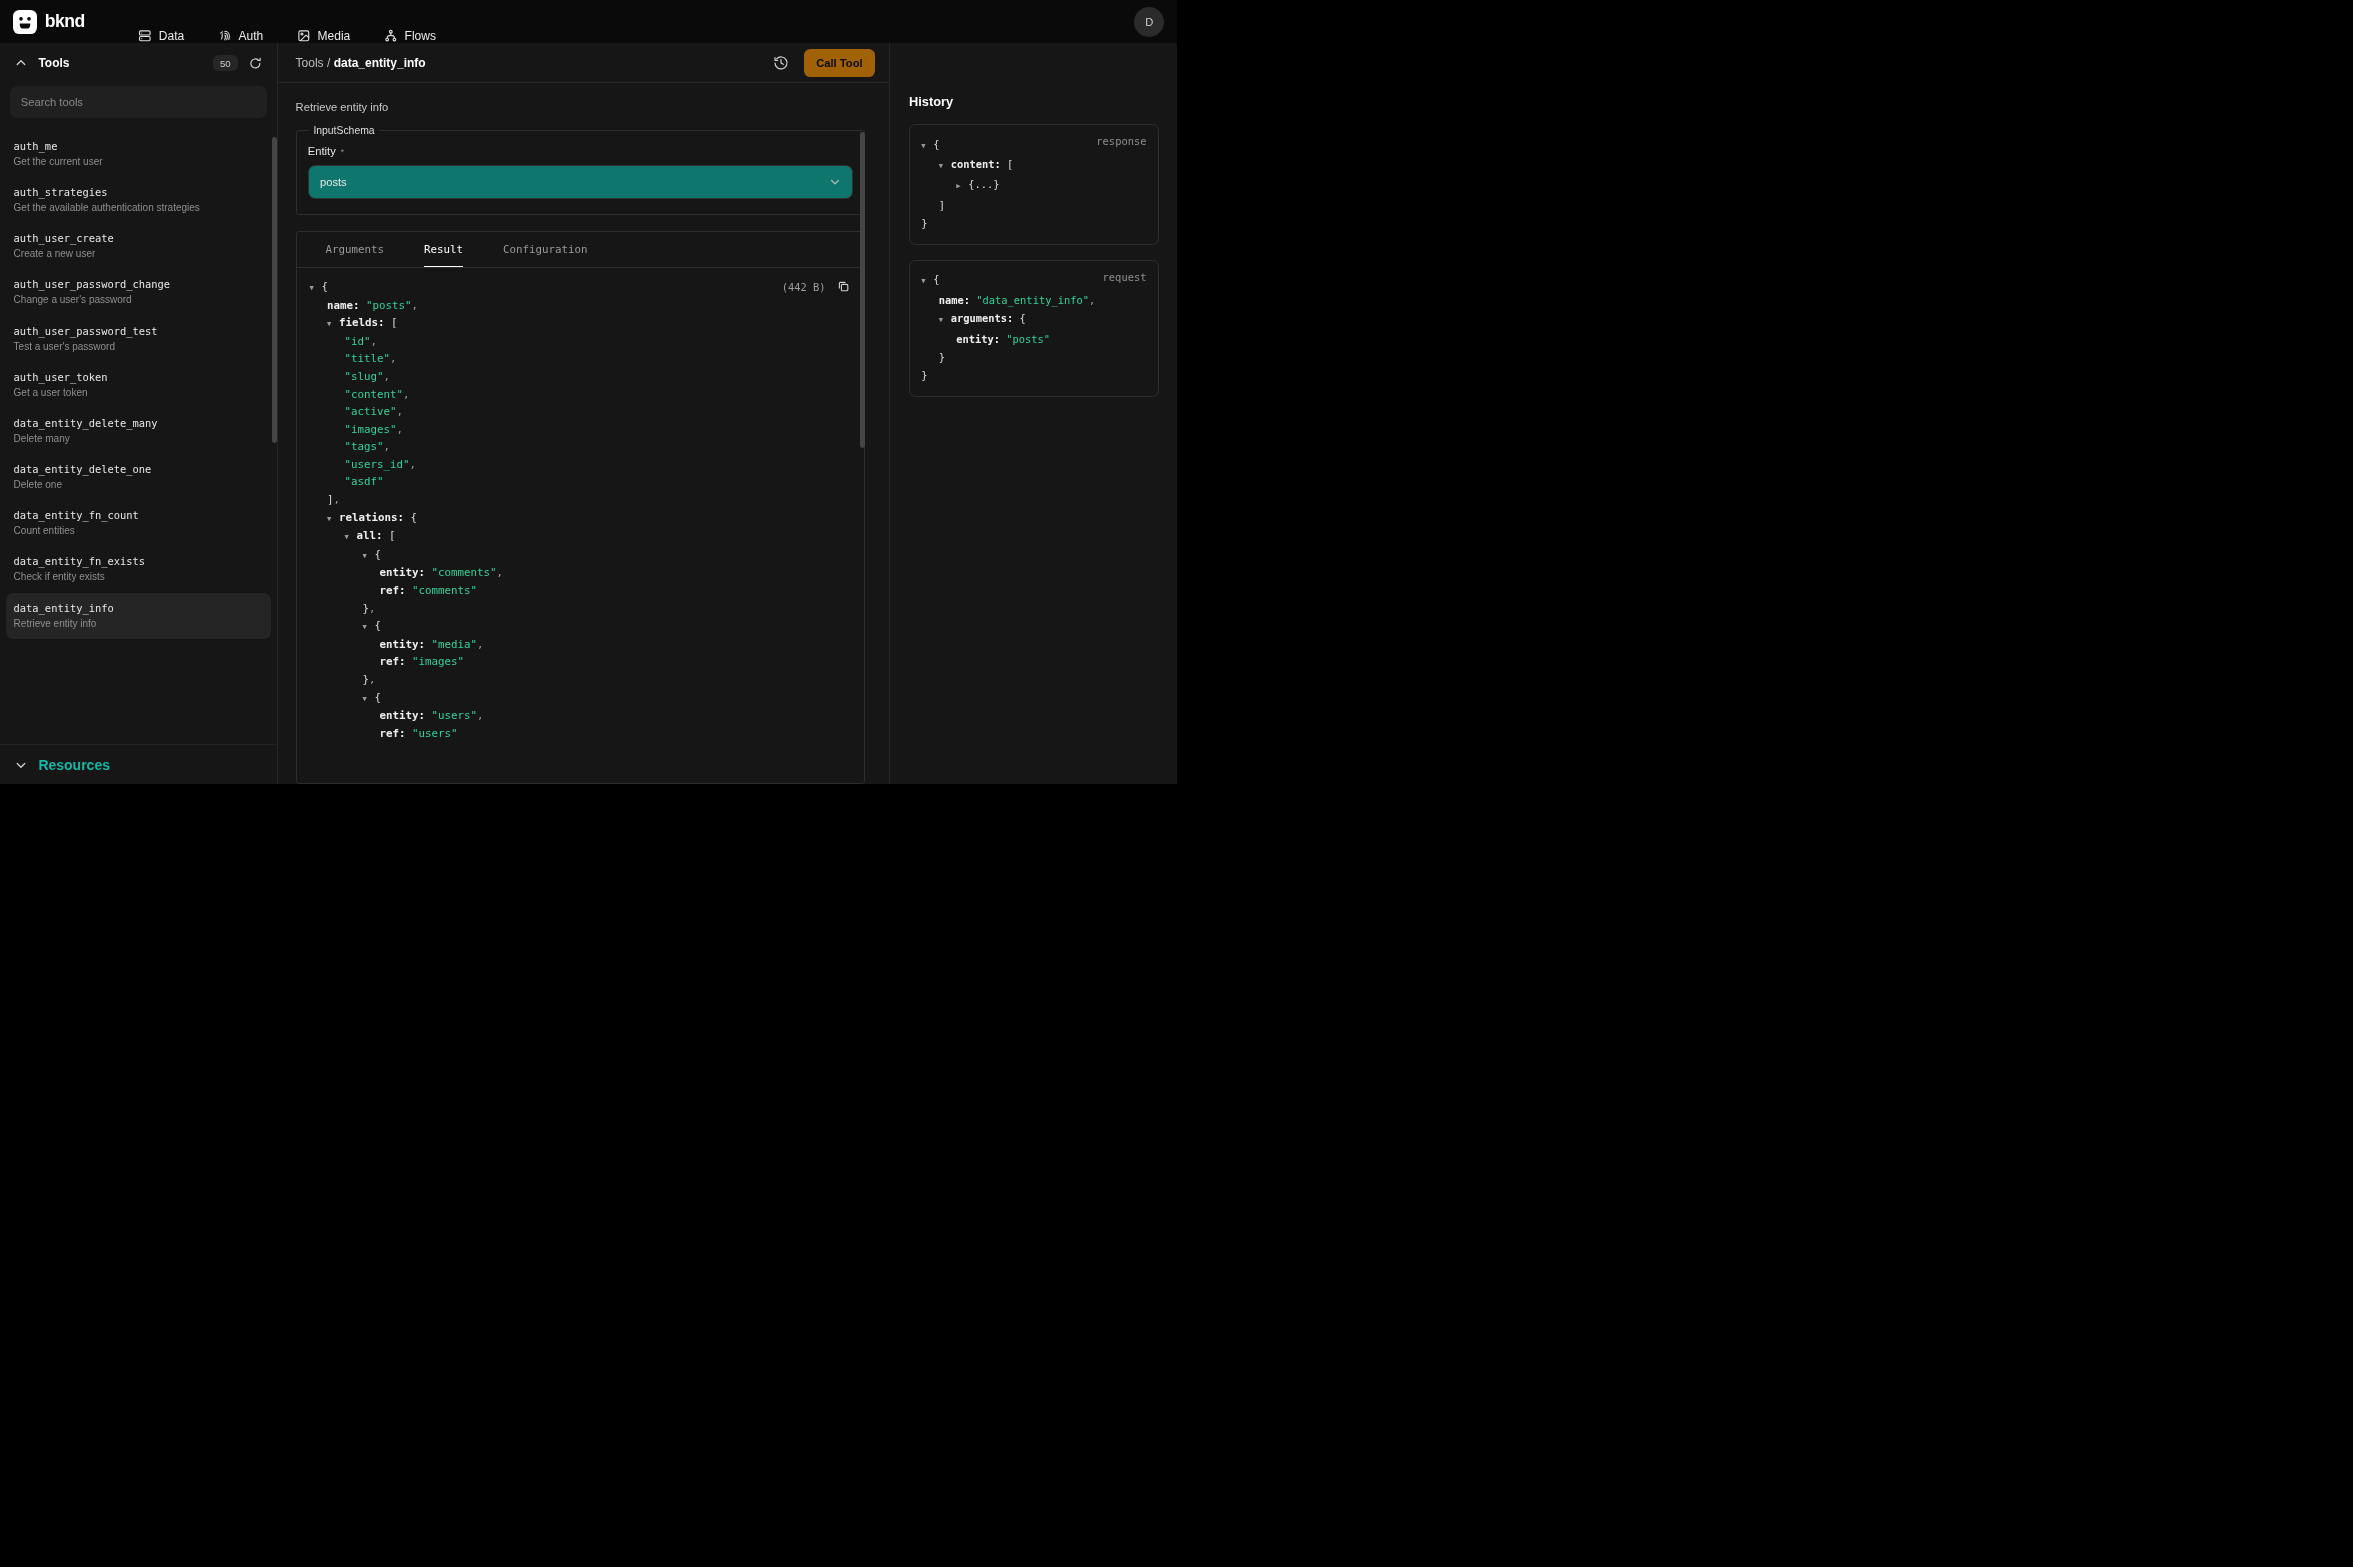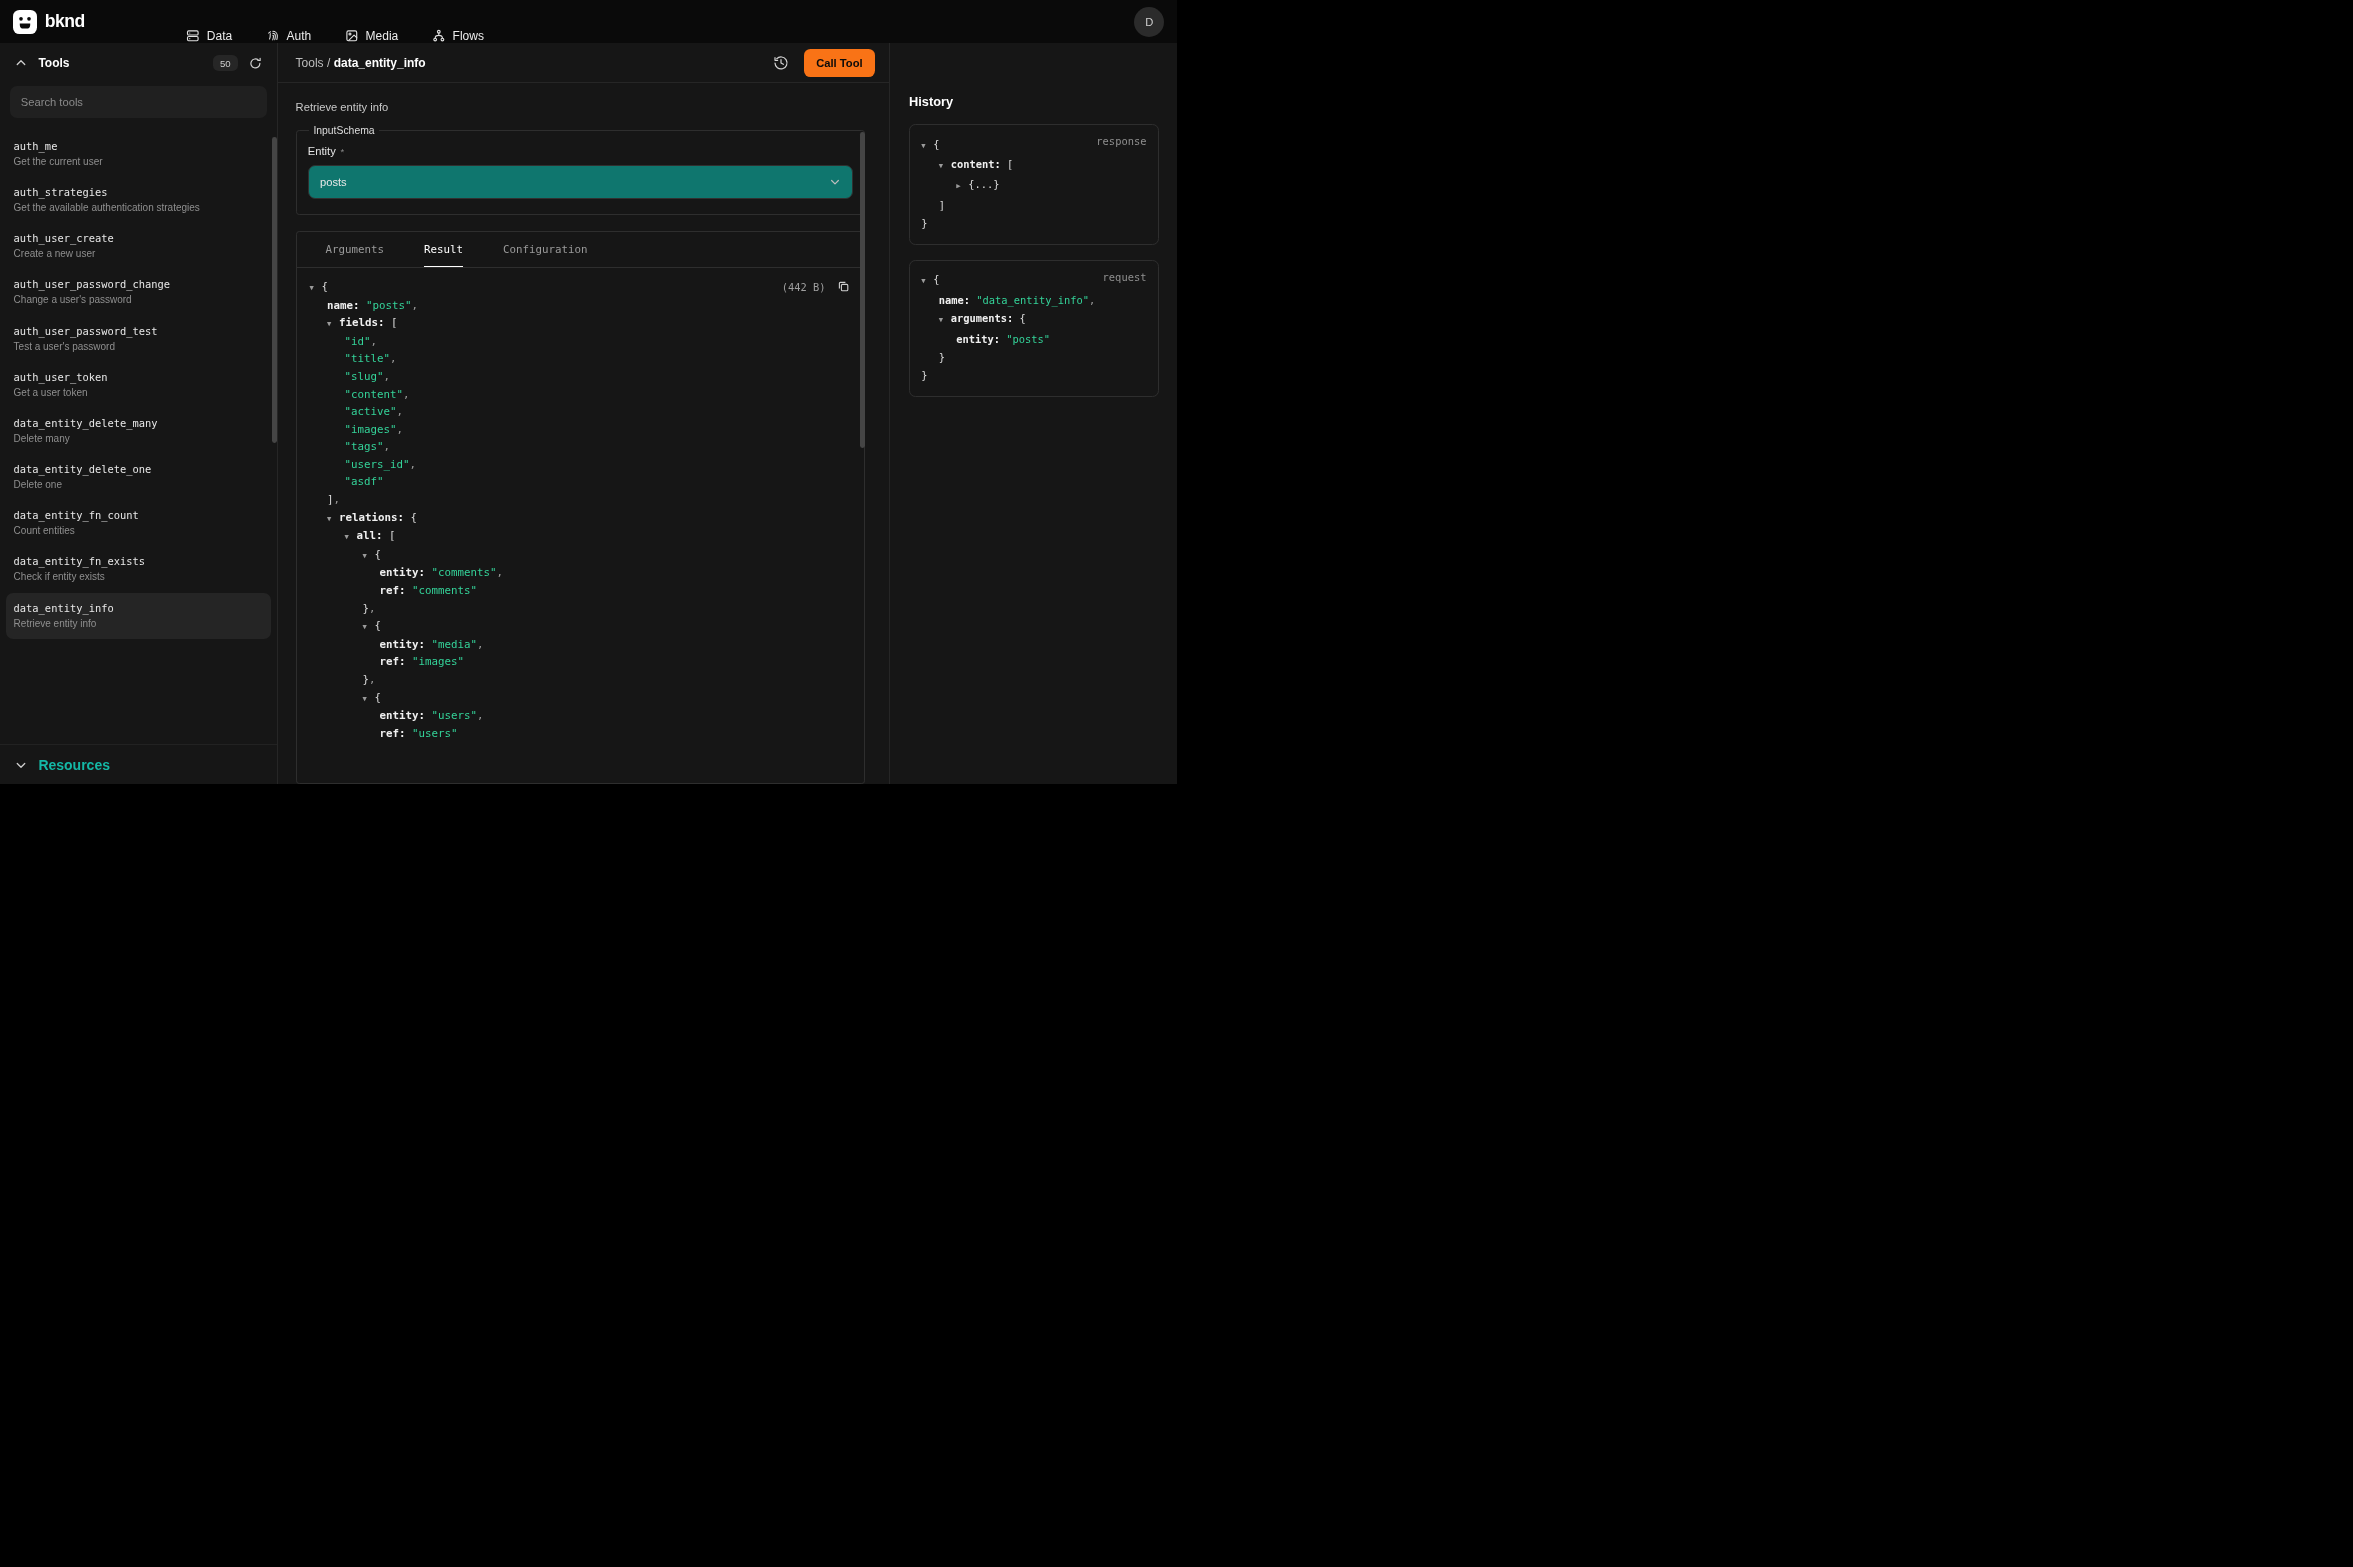--- a/index.html
+++ b/index.html
@@ -3,21 +3,21 @@
 <meta charset="utf-8">
 <style>
   * { margin:0; padding:0; box-sizing:border-box; }
   html,body { background:#000; }
   body { font-family:"Liberation Sans", sans-serif; -webkit-font-smoothing:antialiased; }
 
   .page { width:1177px; height:784px; background:#161616; color:#e5e5e5; overflow:hidden;
           display:flex; flex-direction:column; position:relative; }
 
   
-  .topnav { height:43px; background:#0a0a0a; display:flex; align-items:center; padding:0 12.8px; flex:0 0 auto;gap:48px; }
+  .topnav { height:43px; background:#0a0a0a; display:flex; align-items:center; padding:0 12.8px; flex:0 0 auto; }
   .brand { display:flex; align-items:center; gap:8px; margin-right:42px; }
   .brand-logo { width:24px; height:24px; display:flex; }
   .brand-text { font-size:17.6px; font-weight:700; letter-spacing:-0.5px; color:#fff; }
   .nav-items { display:flex; align-items:center; gap:11.2px; }
   .nav-item { display:flex; align-items:center; gap:7.2px; color:#ececec; font-size:12px;
               padding:6.4px 11.2px; border-radius:6.4px; cursor:pointer; text-decoration:none;margin-top:28px; }
   .nav-item svg { width:13.6px; height:13.6px; color:#e0e0e0; }
   .spacer { flex:1; }
   .avatar { width:30px; height:30px; border-radius:50%; background:#2b2b2b; color:#cfcfcf;
             display:flex; align-items:center; justify-content:center; font-size:11.2px; cursor:pointer; }
@@ -58,21 +58,21 @@
                    align-items:center; gap:8.8px; padding:0 12.8px; cursor:pointer; }
   .resources-title { font-size:14px; font-weight:700; color:#14b8a6; }
   .chev svg { width:12px; height:12px; }
 
   
   .main { flex:1; min-width:0; display:flex; flex-direction:column; }
   .main-header { height:40px; flex:0 0 auto; border-bottom:0.8px solid #262626; display:flex;
                  align-items:center; padding:0 14.4px 0 17.6px; gap:12.8px; }
   .breadcrumb { font-size:12px; color:#bdbdbd; }
   .breadcrumb .current { color:#fff; font-weight:700; }
-  .call-tool-btn { background:#f97316; color:#0a0a0a; border:none; border-radius:6.4px; height:28px;
+  .call-tool-btn { background:#a16207; color:#0a0a0a; border:none; border-radius:6.4px; height:28px;
                    padding:0 12px; font-size:11.2px; font-weight:600; cursor:pointer; }
   .main-body { flex:1; min-height:0; padding:17.6px 24px 0 17.6px; display:flex; flex-direction:column; }
   .tool-desc-text { font-size:11.2px; color:#c9c9c9; flex:0 0 auto; }
   fieldset.schema { margin-top:12.8px; border:0.8px solid #2e2e2e; border-radius:3.2px;
                     padding:1.6px 11.2px 14.4px; flex:0 0 auto; }
   fieldset.schema legend { font-size:10.4px; color:#dedede; padding:0 4px; margin-left:1.6px; }
   .field-label { font-size:11.2px; color:#e5e5e5; margin-top:7.2px; display:block; }
   .req { color:#8a8a8a; font-size:9.6px; margin-left:1.6px; }
   .select { margin-top:8px; height:34px; background:#0f766e; border:0.8px solid #303030; border-radius:7.2px;
             display:flex; align-items:center; justify-content:space-between; padding:0 11.2px;

